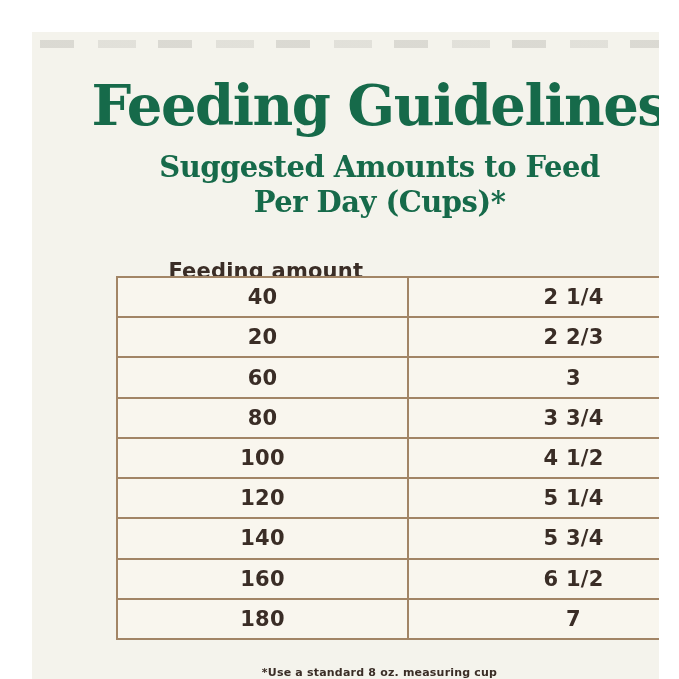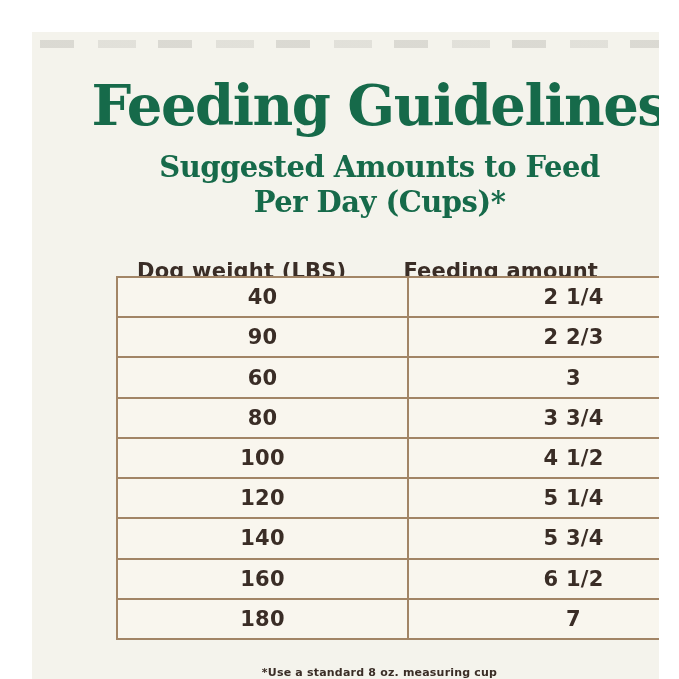--- a/index.html
+++ b/index.html
@@ -86,32 +86,31 @@
   <div class="top-crop"></div>
 
   <h1 class="title">Feeding Guidelines</h1>
 
   <div class="subtitle">
     <span>Suggested Amounts to Feed</span><br>
     <span>Per Day (Cups)*</span>
   </div>
 
   <div class="col-headers">
-    <div class="col-h col-h-weight">Dog weight (LBS)</div>
     <div class="col-h col-h-amount">Feeding amount</div>
   </div>
 
   <table class="feed-table">
     <tbody>
       <tr>
         <td class="weight-col">40</td>
         <td>2 1/4</td>
       </tr>
       <tr>
-        <td class="weight-col">90</td>
+        <td class="weight-col">20</td>
         <td>2 2/3</td>
       </tr>
       <tr>
         <td class="weight-col">60</td>
         <td>3</td>
       </tr>
       <tr>
         <td class="weight-col">80</td>
         <td>3 3/4</td>
       </tr>

